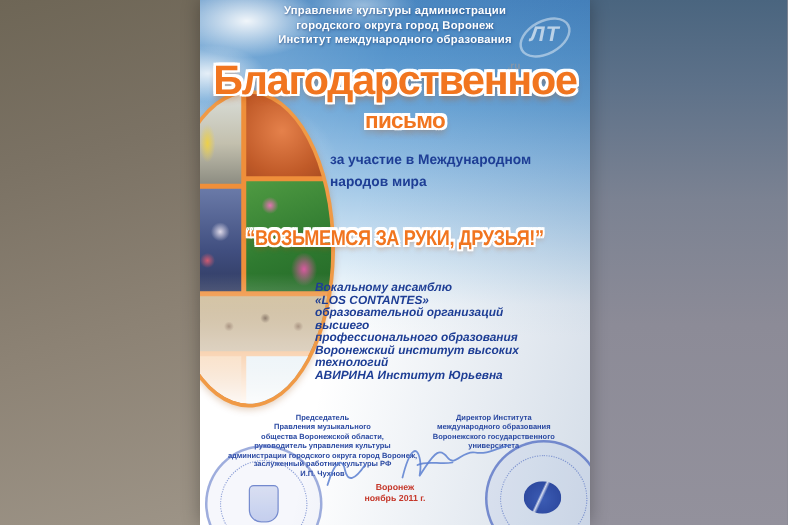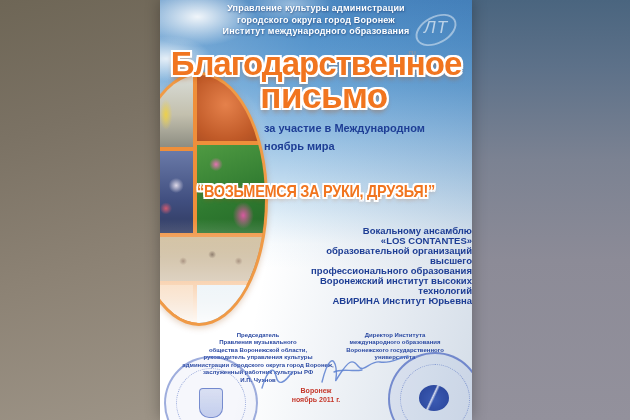--- a/index.html
+++ b/index.html
@@ -32,28 +32,28 @@
 
   .header{position:absolute;top:3px;left:0;right:0;text-align:center;z-index:3;
     color:#fff;font-weight:bold;font-size:9px;line-height:11.5px;letter-spacing:.2px;
     text-shadow:.5px 1px 2px rgba(25,60,115,.7);}
 
   
   .logo-watermark{position:absolute;left:252px;top:10px;width:46px;height:44px;z-index:2;}
   .logo-ellipse{position:absolute;left:2px;top:6px;width:40px;height:24px;
     border:2px solid rgba(255,255,255,.45);border-radius:50%;transform:rotate(-28deg);}
   .logo-letters{position:absolute;left:12px;top:8px;color:rgba(255,255,255,.62);
-    font-style:italic;font-weight:normal;font-size:17px;letter-spacing:1px;}
+    font-style:italic;font-weight:bold;font-size:17px;letter-spacing:1px;}
   .site-watermark{position:absolute;left:246px;top:48px;z-index:2;
     color:rgba(140,150,165,.85);font-size:8px;font-weight:bold;}
 
   .title{position:absolute;top:46px;left:0;right:0;text-align:center;z-index:5;
     color:var(--title-orange);font-weight:bold;}
   .title .t1{font-size:33px;line-height:36px;letter-spacing:-1px;}
-  .title .t2{font-size:35px;line-height:28px;letter-spacing:-.5px;margin-left:16px;}
+  .title .t2{font-size:18px;line-height:28px;letter-spacing:-.5px;margin-left:16px;}
   .outline-white{
     text-shadow:
       -2px -2px 0 #fff, 2px -2px 0 #fff, -2px 2px 0 #fff, 2px 2px 0 #fff,
       0 -2px 0 #fff, 0 2px 0 #fff, -2px 0 0 #fff, 2px 0 0 #fff,
       0 4px 5px rgba(190,80,0,.45);}
 
   
   .collage{position:absolute;left:-30px;top:72px;width:132px;height:248px;z-index:1;
     background:#ef8f3a;border:3px solid #f09a46;border-radius:50%;overflow:hidden;
     box-shadow:0 2px 6px rgba(150,70,0,.25);}
@@ -95,22 +95,22 @@
     color:var(--deep-blue-text);font-weight:bold;font-size:11px;line-height:17.5px;}
 
   .banner{position:absolute;top:183px;left:0;right:0;text-align:center;z-index:6;
     color:var(--title-orange);font-weight:bold;font-size:14.5px;letter-spacing:-.3px;
     transform:scaleY(1.18);
     text-shadow:
       -1.5px -1.5px 0 #fff, 1.5px -1.5px 0 #fff, -1.5px 1.5px 0 #fff, 1.5px 1.5px 0 #fff,
       0 -1.5px 0 #fff, 0 1.5px 0 #fff, -1.5px 0 0 #fff, 1.5px 0 0 #fff,
       0 3px 4px rgba(190,80,0,.4);}
 
-  .recipient{position:absolute;top:226px;left:92px;width:220px;text-align:right;z-index:3;
-    color:var(--deep-blue-text);font-weight:bold;font-size:9.5px;line-height:10px;}
+  .recipient{position:absolute;top:226px;left:92px;width:220px;text-align:left;z-index:3;
+    color:var(--deep-blue-text);font-weight:bold;font-size:9.5px;line-height:10px;font-style:italic;}
 
   .sig-block{position:absolute;top:332px;z-index:3;text-align:center;
     color:var(--sig-blue);font-weight:bold;font-size:6px;line-height:7.4px;}
   .sig-left-block{left:12px;width:172px;}
   .sig-right-block{left:170px;width:130px;}
   .sig-name{margin-top:1px;}
 
   .place-date{position:absolute;top:386px;left:116px;width:80px;text-align:center;z-index:3;
     color:var(--date-red);font-weight:bold;font-size:7px;line-height:9px;}
 
@@ -165,21 +165,21 @@
       <div class="cell c3"></div>
       <div class="cell c4"></div>
       <div class="cell c5"></div>
       <div class="cell c6"></div>
       <div class="cell c7"></div>
       <div class="collage-fade"></div>
     </div>
 
     <div class="subtitle">
       <div>за участие в Международном</div>
-      <div>ноябрь мира</div>
+      <div>народов мира</div>
     </div>
 
     <div class="banner">“ВОЗЬМЕМСЯ ЗА РУКИ, ДРУЗЬЯ!”</div>
 
     <div class="recipient">
       <div>Вокальному ансамблю</div>
       <div>«LOS CONTANTES»</div>
       <div>образовательной организаций</div>
       <div>высшего</div>
       <div>профессионального образования</div>

